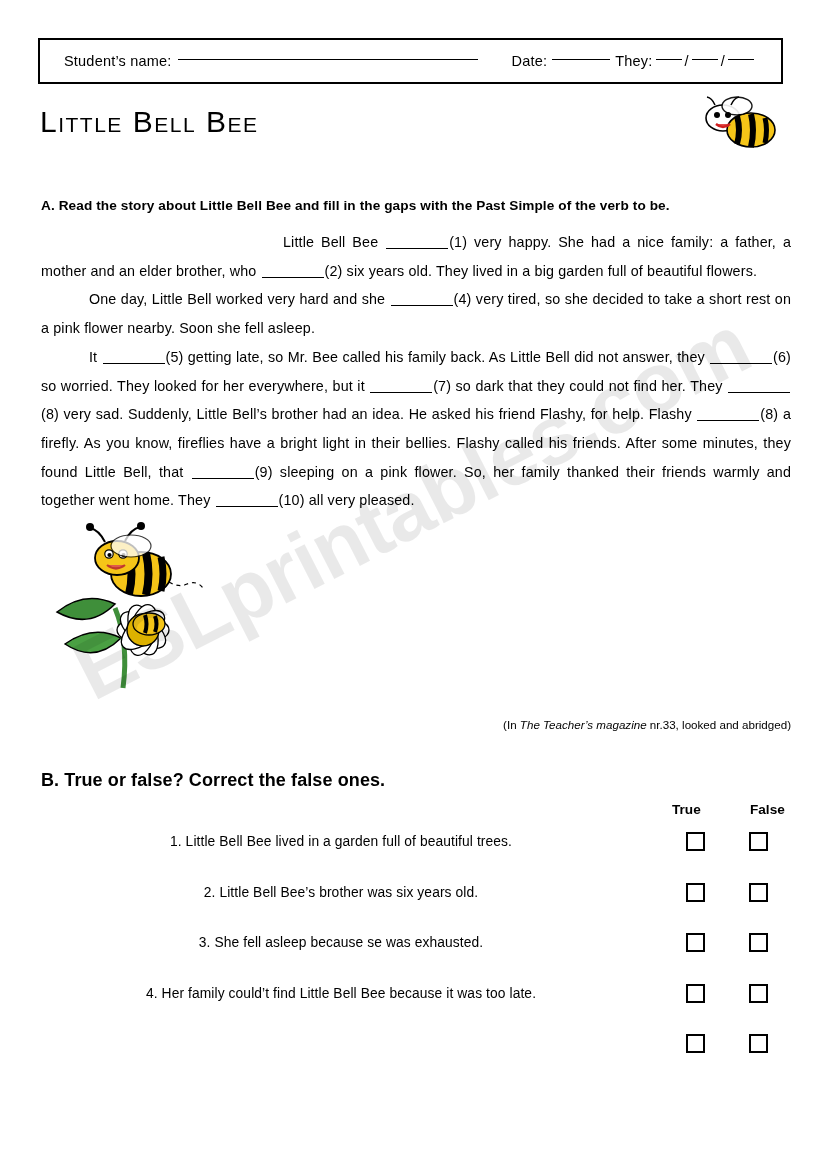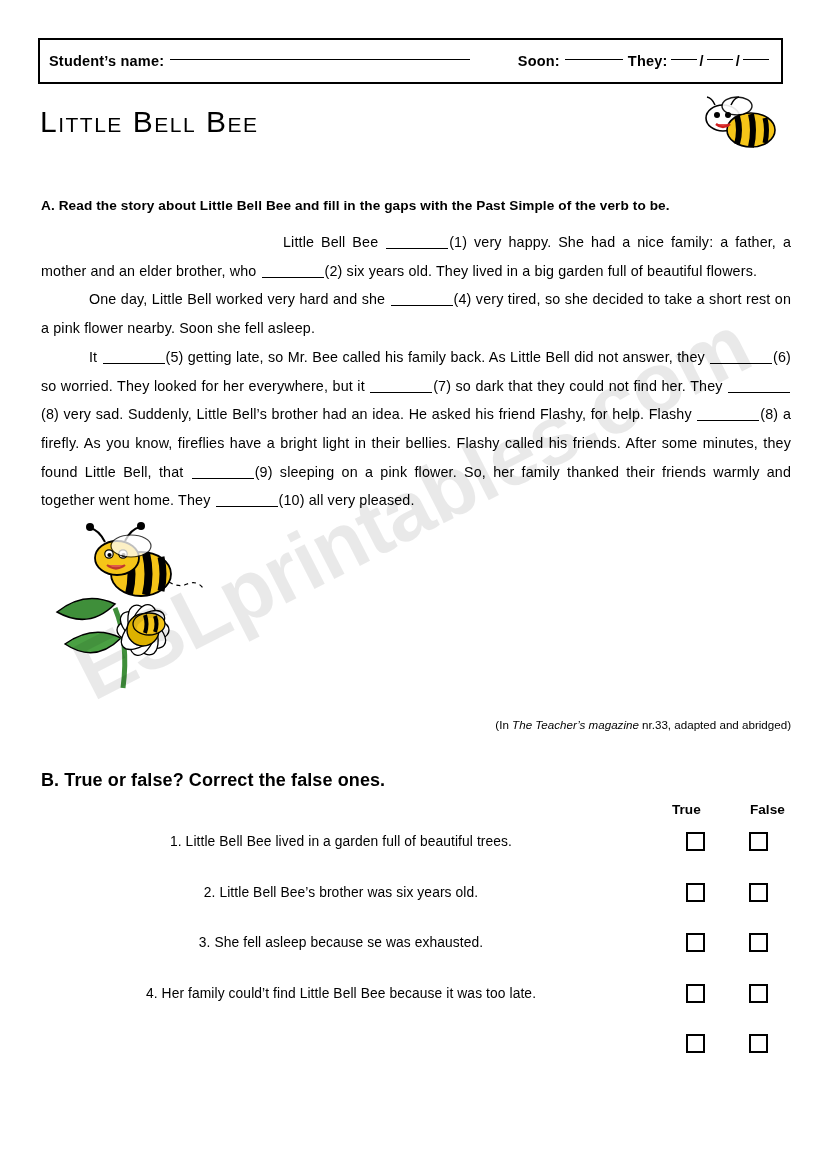--- a/index.html
+++ b/index.html
@@ -54,24 +54,23 @@
   .name-box {
     position: absolute;
     left: 38px;
     top: 38px;
     width: 745px;
     height: 46px;
     border: 2px solid #000;
     box-sizing: border-box;
     display: flex;
     align-items: center;
-    padding: 0 9px;
+    padding: 0 24px;
     font-size: 14.5px;
     letter-spacing: 0.2px;
-    font-weight: bold;
   }
   .name-box .nb-label { white-space: nowrap; }
   .nb-line-long {
     display: inline-block;
     border-bottom: 1.3px solid #000;
     width: 300px;
     margin: 0 6px 4px 6px;
   }
   .nb-line-mid {
     display: inline-block;
@@ -217,21 +216,21 @@
 </style>
 </head>
 <body>
 
 <div class="page">
 
   <div class="name-box">
     <span class="nb-label">Student’s name:</span>
     <span class="nb-line-long"></span>
     <span class="nb-spacer"></span>
-    <span class="nb-label">Soon:</span>
+    <span class="nb-label">Date:</span>
     <span class="nb-line-mid"></span>
     <span class="nb-label">They:</span>
     <span class="nb-line-small"></span>
     <span>/</span>
     <span class="nb-line-small"></span>
     <span>/</span>
     <span class="nb-line-small"></span>
   </div>
 
   <div class="title">Little Bell Bee</div>
@@ -300,21 +299,21 @@
     <circle cx="78.5" cy="43" r="2.1" fill="#000"></circle>
     <path d="M62 53 Q71 60 80 53" stroke="#c0392b" stroke-width="2.2" fill="#e05a4a"></path>
     <path d="M60 30 Q54 18 45 16" stroke="#000" stroke-width="2" fill="none"></path>
     <path d="M80 29 Q86 17 95 15" stroke="#000" stroke-width="2" fill="none"></path>
     <circle cx="45" cy="15" r="4" fill="#000"></circle>
     <circle cx="96" cy="14" r="4" fill="#000"></circle>
     <ellipse cx="86" cy="34" rx="20" ry="11" fill="#ffffff" stroke="#000" stroke-width="1.2" opacity="0.75"></ellipse>
     <path d="M124 70 q10 6 18 2 q10 -4 16 4" stroke="#000" stroke-width="1.2" fill="none" stroke-dasharray="4 4"></path>
   </svg>
 
-  <div class="source"><span>(In </span><em>The Teacher’s magazine</em><span> nr.33, adapted and abridged)</span></div>
+  <div class="source"><span>(In </span><em>The Teacher’s magazine</em><span> nr.33, looked and abridged)</span></div>
 
   <div class="instr-b">B. True or false? Correct the false ones.</div>
 
   <div class="tf-head true">True</div>
   <div class="tf-head false">False</div>
 
   <div class="q-list">
     <div class="q-row">
       <div class="q-text">1. Little Bell Bee lived in a garden full of beautiful trees.</div>
       <div class="chk true"></div>

